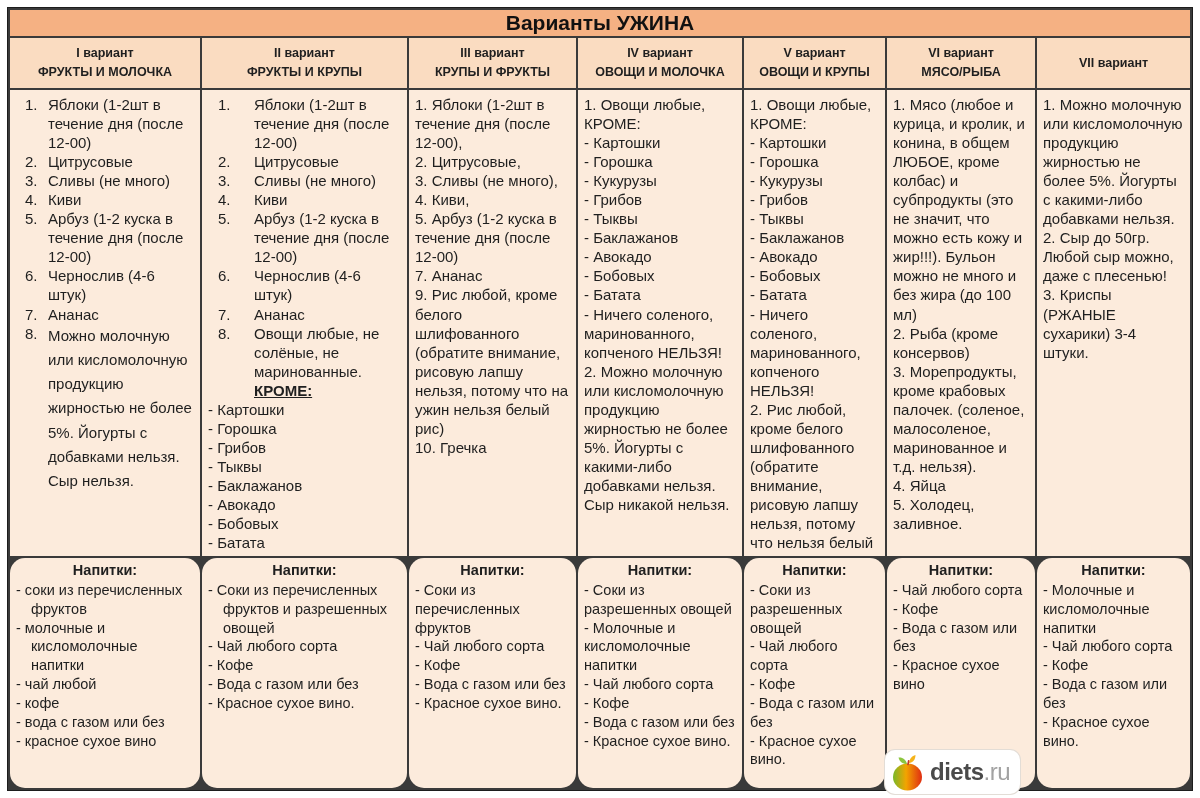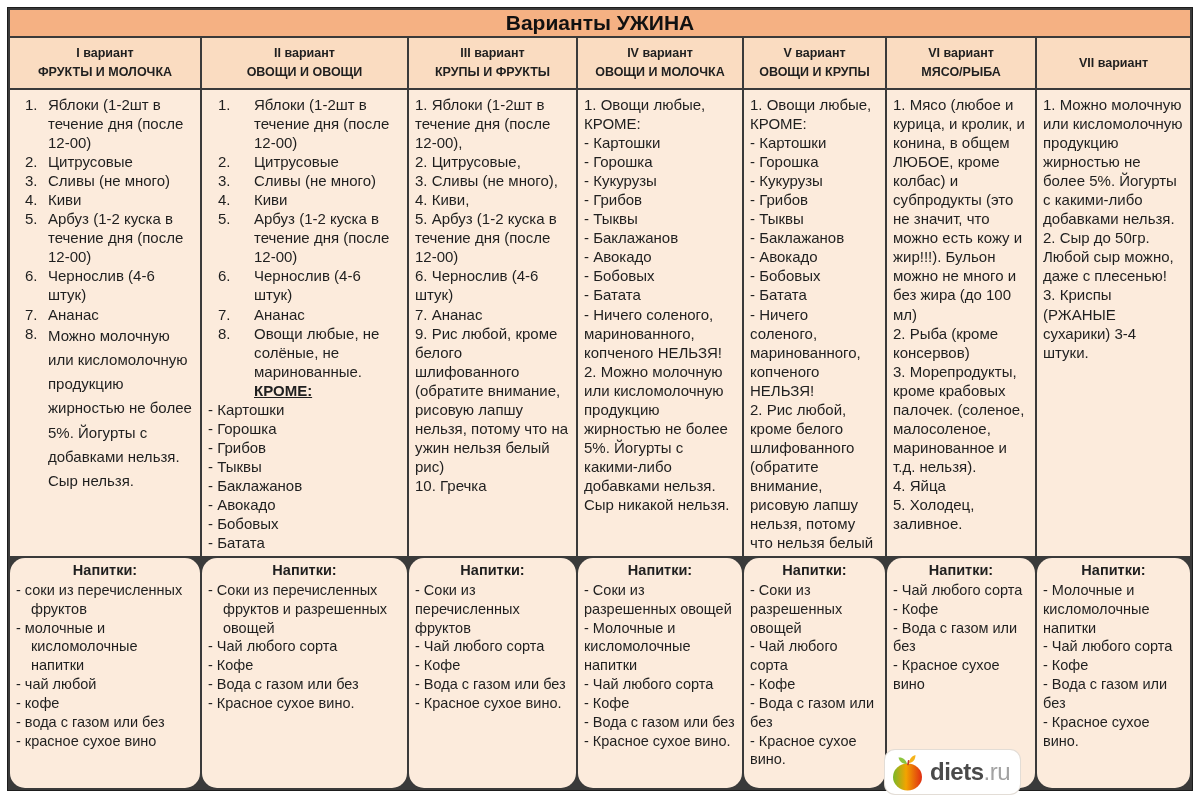--- a/index.html
+++ b/index.html
@@ -86,21 +86,21 @@
   <div class="tbl">
 
     <div class="title-cell">Варианты УЖИНА</div>
 
     <div class="hdr">
       <span>I  вариант</span>
       <span>ФРУКТЫ И МОЛОЧКА</span>
     </div>
     <div class="hdr">
       <span>II вариант</span>
-      <span>ОВОЩИ И ОВОЩИ</span>
+      <span>ФРУКТЫ И КРУПЫ</span>
     </div>
     <div class="hdr">
       <span>III вариант</span>
       <span>КРУПЫ И ФРУКТЫ</span>
     </div>
     <div class="hdr">
       <span>IV вариант</span>
       <span>ОВОЩИ И МОЛОЧКА</span>
     </div>
     <div class="hdr">
@@ -192,21 +192,20 @@
         <div class="it flat">- Бобовых</div>
         <div class="it flat">- Батата</div>
         <div class="it flat">- Кукурузы</div>
       </div>
     <div class="body-cell">
         <div class="it flat">1. Яблоки (1-2шт в течение дня (после 12-00),</div>
         <div class="it flat">2. Цитрусовые,</div>
         <div class="it flat">3. Сливы (не много),</div>
         <div class="it flat">4. Киви,</div>
         <div class="it flat">5. Арбуз (1-2 куска в течение дня (после 12-00)</div>
-        <div class="it flat">6. Чернослив (4-6 штук)</div>
         <div class="it flat">7. Ананас</div>
         <div class="it flat">9. Рис любой, кроме белого шлифованного (обратите внимание, рисовую лапшу нельзя, потому что на ужин нельзя белый рис)</div>
         <div class="it flat">10. Гречка</div>
       </div>
     <div class="body-cell">
         <div class="it flat">1. Овощи любые, КРОМЕ:</div>
         <div class="it flat">- Картошки</div>
         <div class="it flat">- Горошка</div>
         <div class="it flat">- Кукурузы</div>
         <div class="it flat">- Грибов</div>

